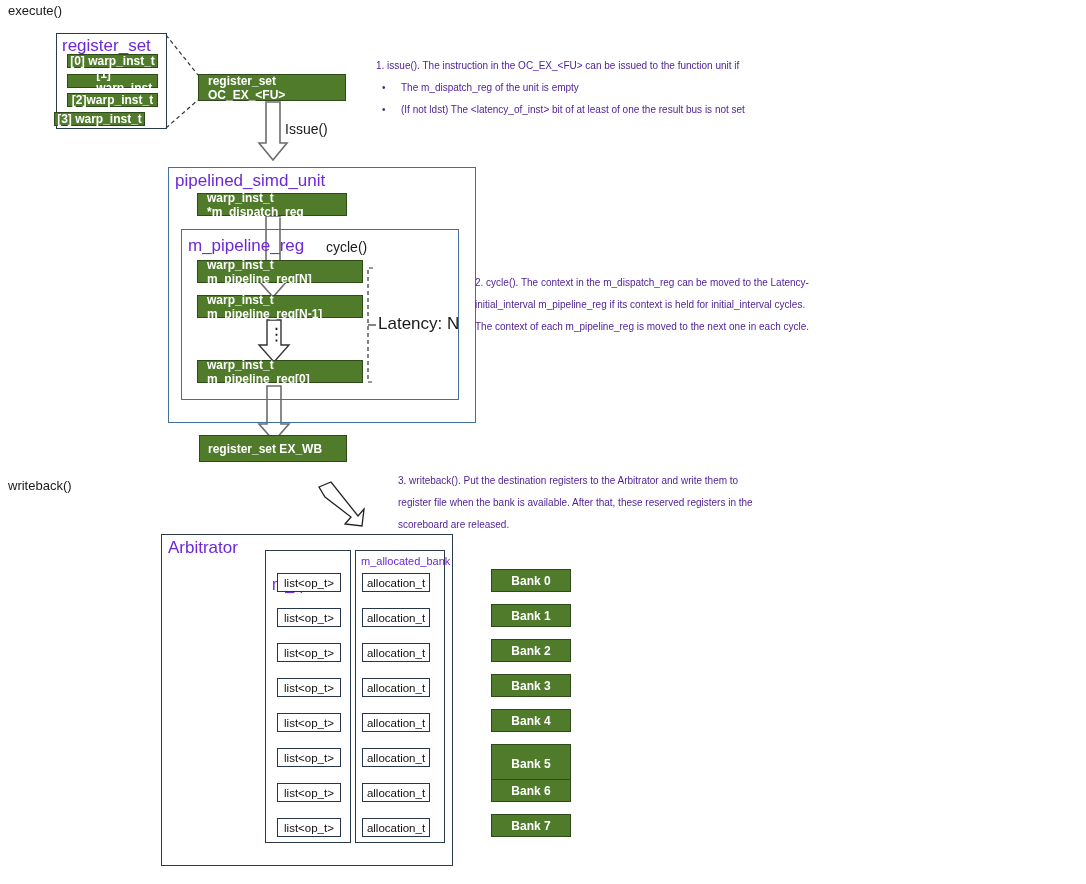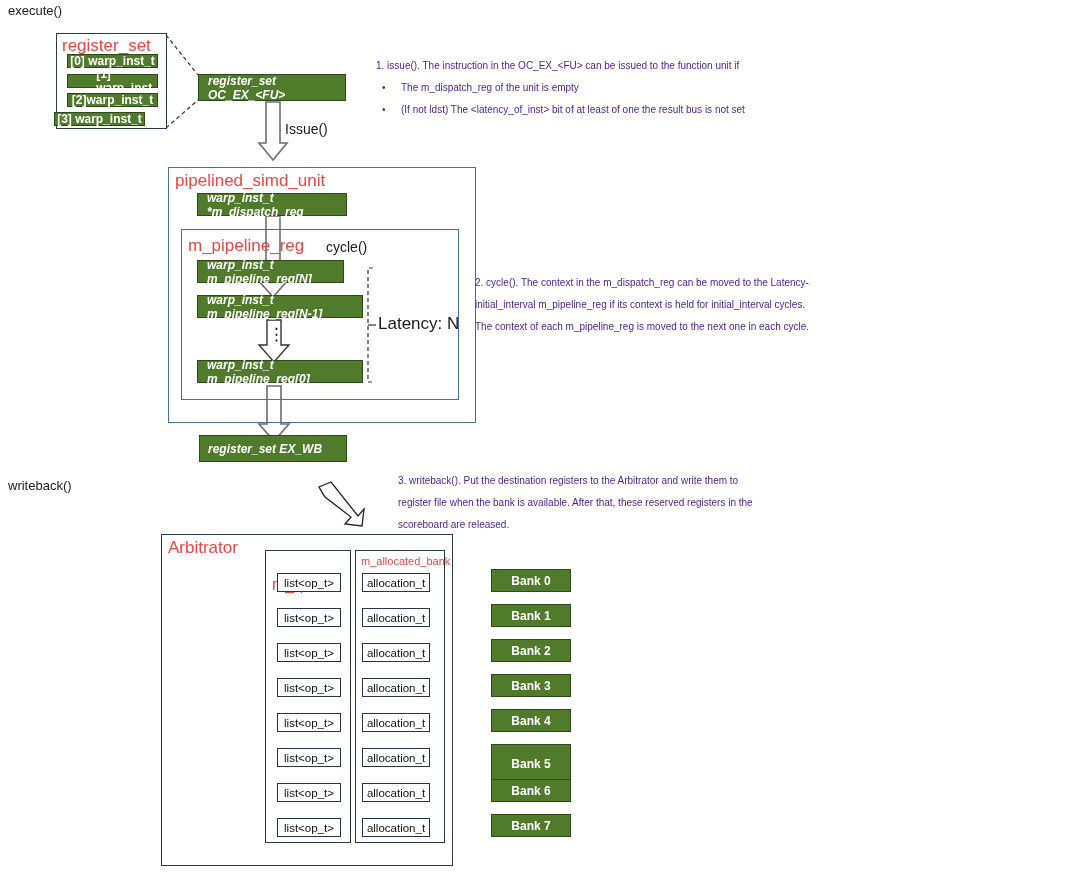--- a/index.html
+++ b/index.html
@@ -50,35 +50,35 @@
     background: #4F7B2A;
     border: 1px solid #2f4a19;
     color: #ffffff;
     font-size: 12px;
     font-weight: bold;
     display: flex;
     align-items: center;
     box-sizing: border-box;
   }
   .green-box.center { justify-content: center; }
-  .green-box.left { justify-content: flex-start; padding-left: 9px; font-style: italic; }
+  .green-box.left { justify-content: flex-start; padding-left: 9px; }
 
   
   .outline-box {
     border: 1px solid #41719C;
     background: transparent;
     box-sizing: border-box;
   }
   .outline-box.dark {
     border: 1px solid #2b3a4a;
   }
   .box-title {
     position: absolute;
     font-size: 17px;
-    color: #ef4444;
+    color: #6d28d9;
     white-space: nowrap;
   }
   .box-title.small {
     font-size: 11px;
   }
 
   
   .cell {
     border: 1px solid #26354a;
     background: #ffffff;
@@ -169,21 +169,21 @@
 <div class="abs outline-box" style="left:168px; top:167px; width:308px; height:256px;"></div>
 <div class="abs box-title" style="left:175px; top:171px;">pipelined_simd_unit</div>
 
 <div class="abs green-box left" style="left:197px; top:193px; width:150px; height:23px;">warp_inst_t *m_dispatch_reg</div>
 
 <div class="abs outline-box" style="left:181px; top:229px; width:278px; height:171px;"></div>
 <div class="abs box-title" style="left:188px; top:236px;">m_pipeline_reg</div>
 
 <div class="abs plain-label" style="left:326px; top:239px; font-size:14px;">cycle()</div>
 
-<div class="abs green-box left" style="left:197px; top:260px; width:147px; height:23px;">warp_inst_t m_pipeline_reg[N]</div>
+<div class="abs green-box left" style="left:197px; top:260px; width:166px; height:23px;">warp_inst_t m_pipeline_reg[N]</div>
 <div class="abs green-box left" style="left:197px; top:295px; width:166px; height:23px;">warp_inst_t m_pipeline_reg[N-1]</div>
 <div class="abs green-box left" style="left:197px; top:360px; width:166px; height:23px;">warp_inst_t m_pipeline_reg[0]</div>
 
 <div class="abs dots" style="left:268px; top:330px;">⋮</div>
 
 <div class="abs plain-label" style="left:378px; top:314px; font-size:17px;">Latency: N</div>
 
 <div class="abs para" style="left:475px; top:272px; width:560px;">
   <div>2. cycle(). The context in the m_dispatch_reg can be moved to the Latency-</div>
   <div>initial_interval  m_pipeline_reg if its context is held for initial_interval cycles.</div>

